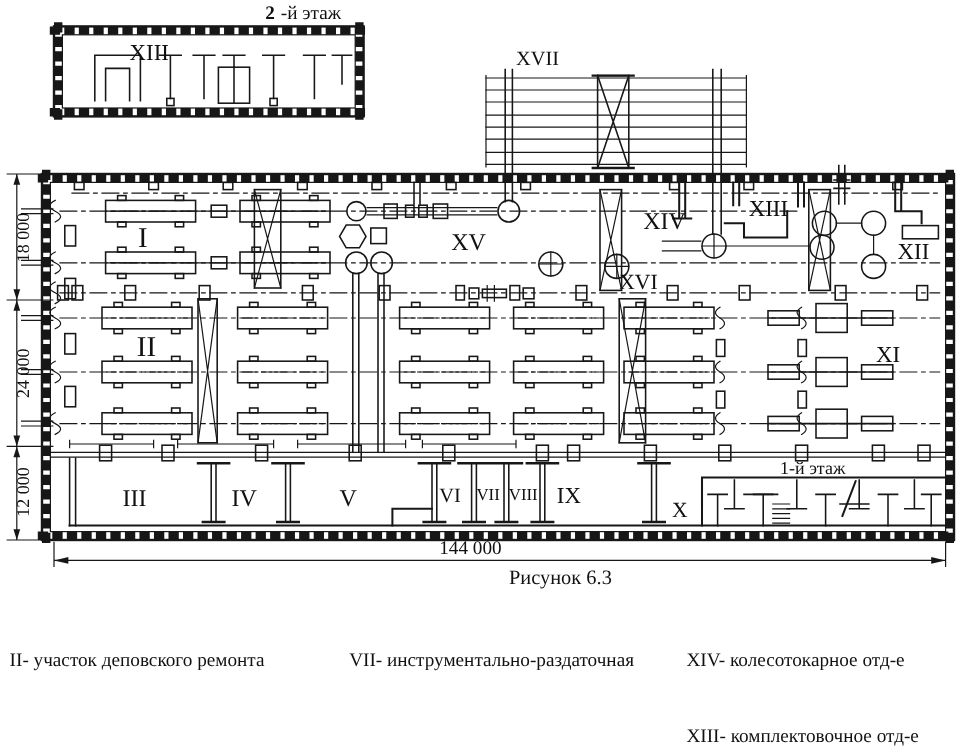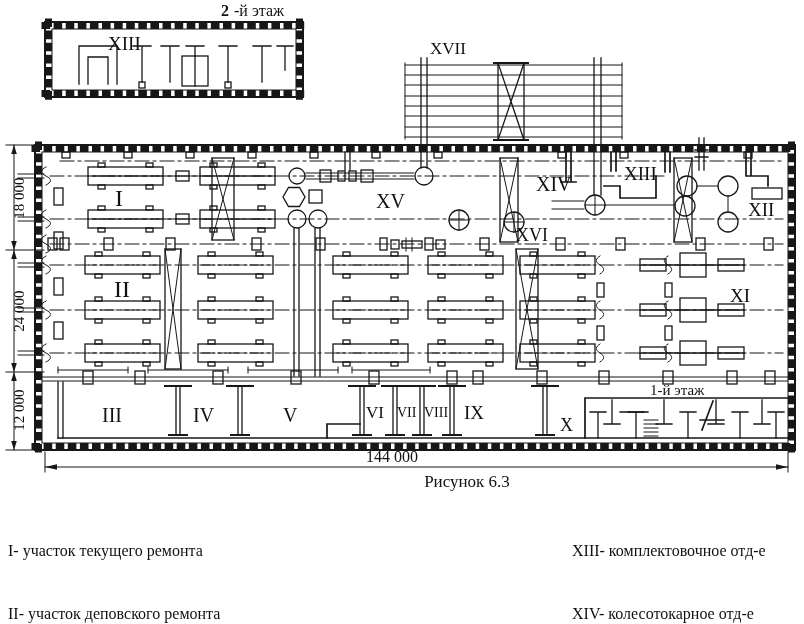--- a/index.html
+++ b/index.html
@@ -291,35 +291,35 @@
     <polygon class="arr" points="45,467 57,464.2 57,469.8"></polygon>
     <polygon class="arr" points="788,467 776,464.2 776,469.8"></polygon>
     <text x="392" y="462" font-size="16" text-anchor="middle">144 000</text>
   </g>
 
   <text x="467" y="487" font-size="17" text-anchor="middle">Рисунок 6.3</text>
 </svg>
 
   <div class="legend">
     <div class="col c1">
-      <div>I- участок текущего ремонта</div>
       <div>II- участок деповского ремонта</div>
       
       
       
       
     </div>
     <div class="col c2">
+      <div>VII- инструментально-раздаточная</div>
       
       
       
       
     </div>
     <div class="col c3">
+      <div>XIV- колесотокарное отд-е</div>
       <div>XIII- комплектовочное отд-е</div>
-      <div>XIV- колесотокарное отд-е</div>
       
       
       
       
     </div>
   </div>
 </div>
 
 </body></html>

